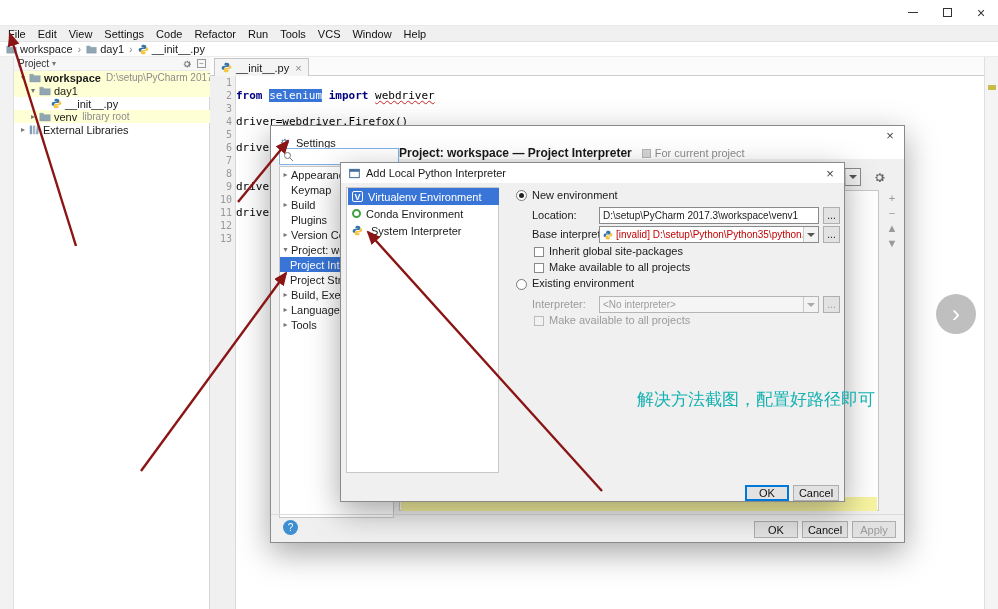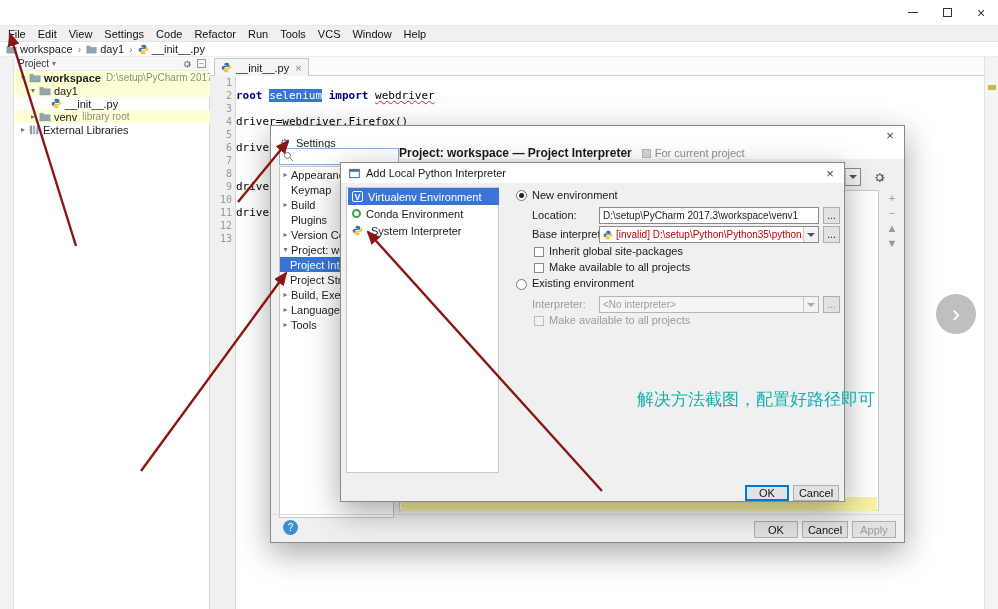--- a/index.html
+++ b/index.html
@@ -253,21 +253,21 @@
 6
 7
 8
 9
 10
 11
 12
 13</pre>
   </div>
   <div class="cl" style="top:89px">
-    <span class="kw">root</span>
+    <span class="kw">from</span>
     <span class="codesel">selenium</span>
     <span class="kw">import</span>
     <span class="err">webdriver</span>
   </div>
   <div class="cl" style="top:115px"><span>driver=webdriver.Firefox()</span></div>
   <div class="cl" style="top:141px"><span>driver</span></div>
   <div class="cl" style="top:180px"><span>driver</span></div>
   <div class="cl" style="top:206px"><span>driver</span></div>
 
   <div class="abs right-stripe">

